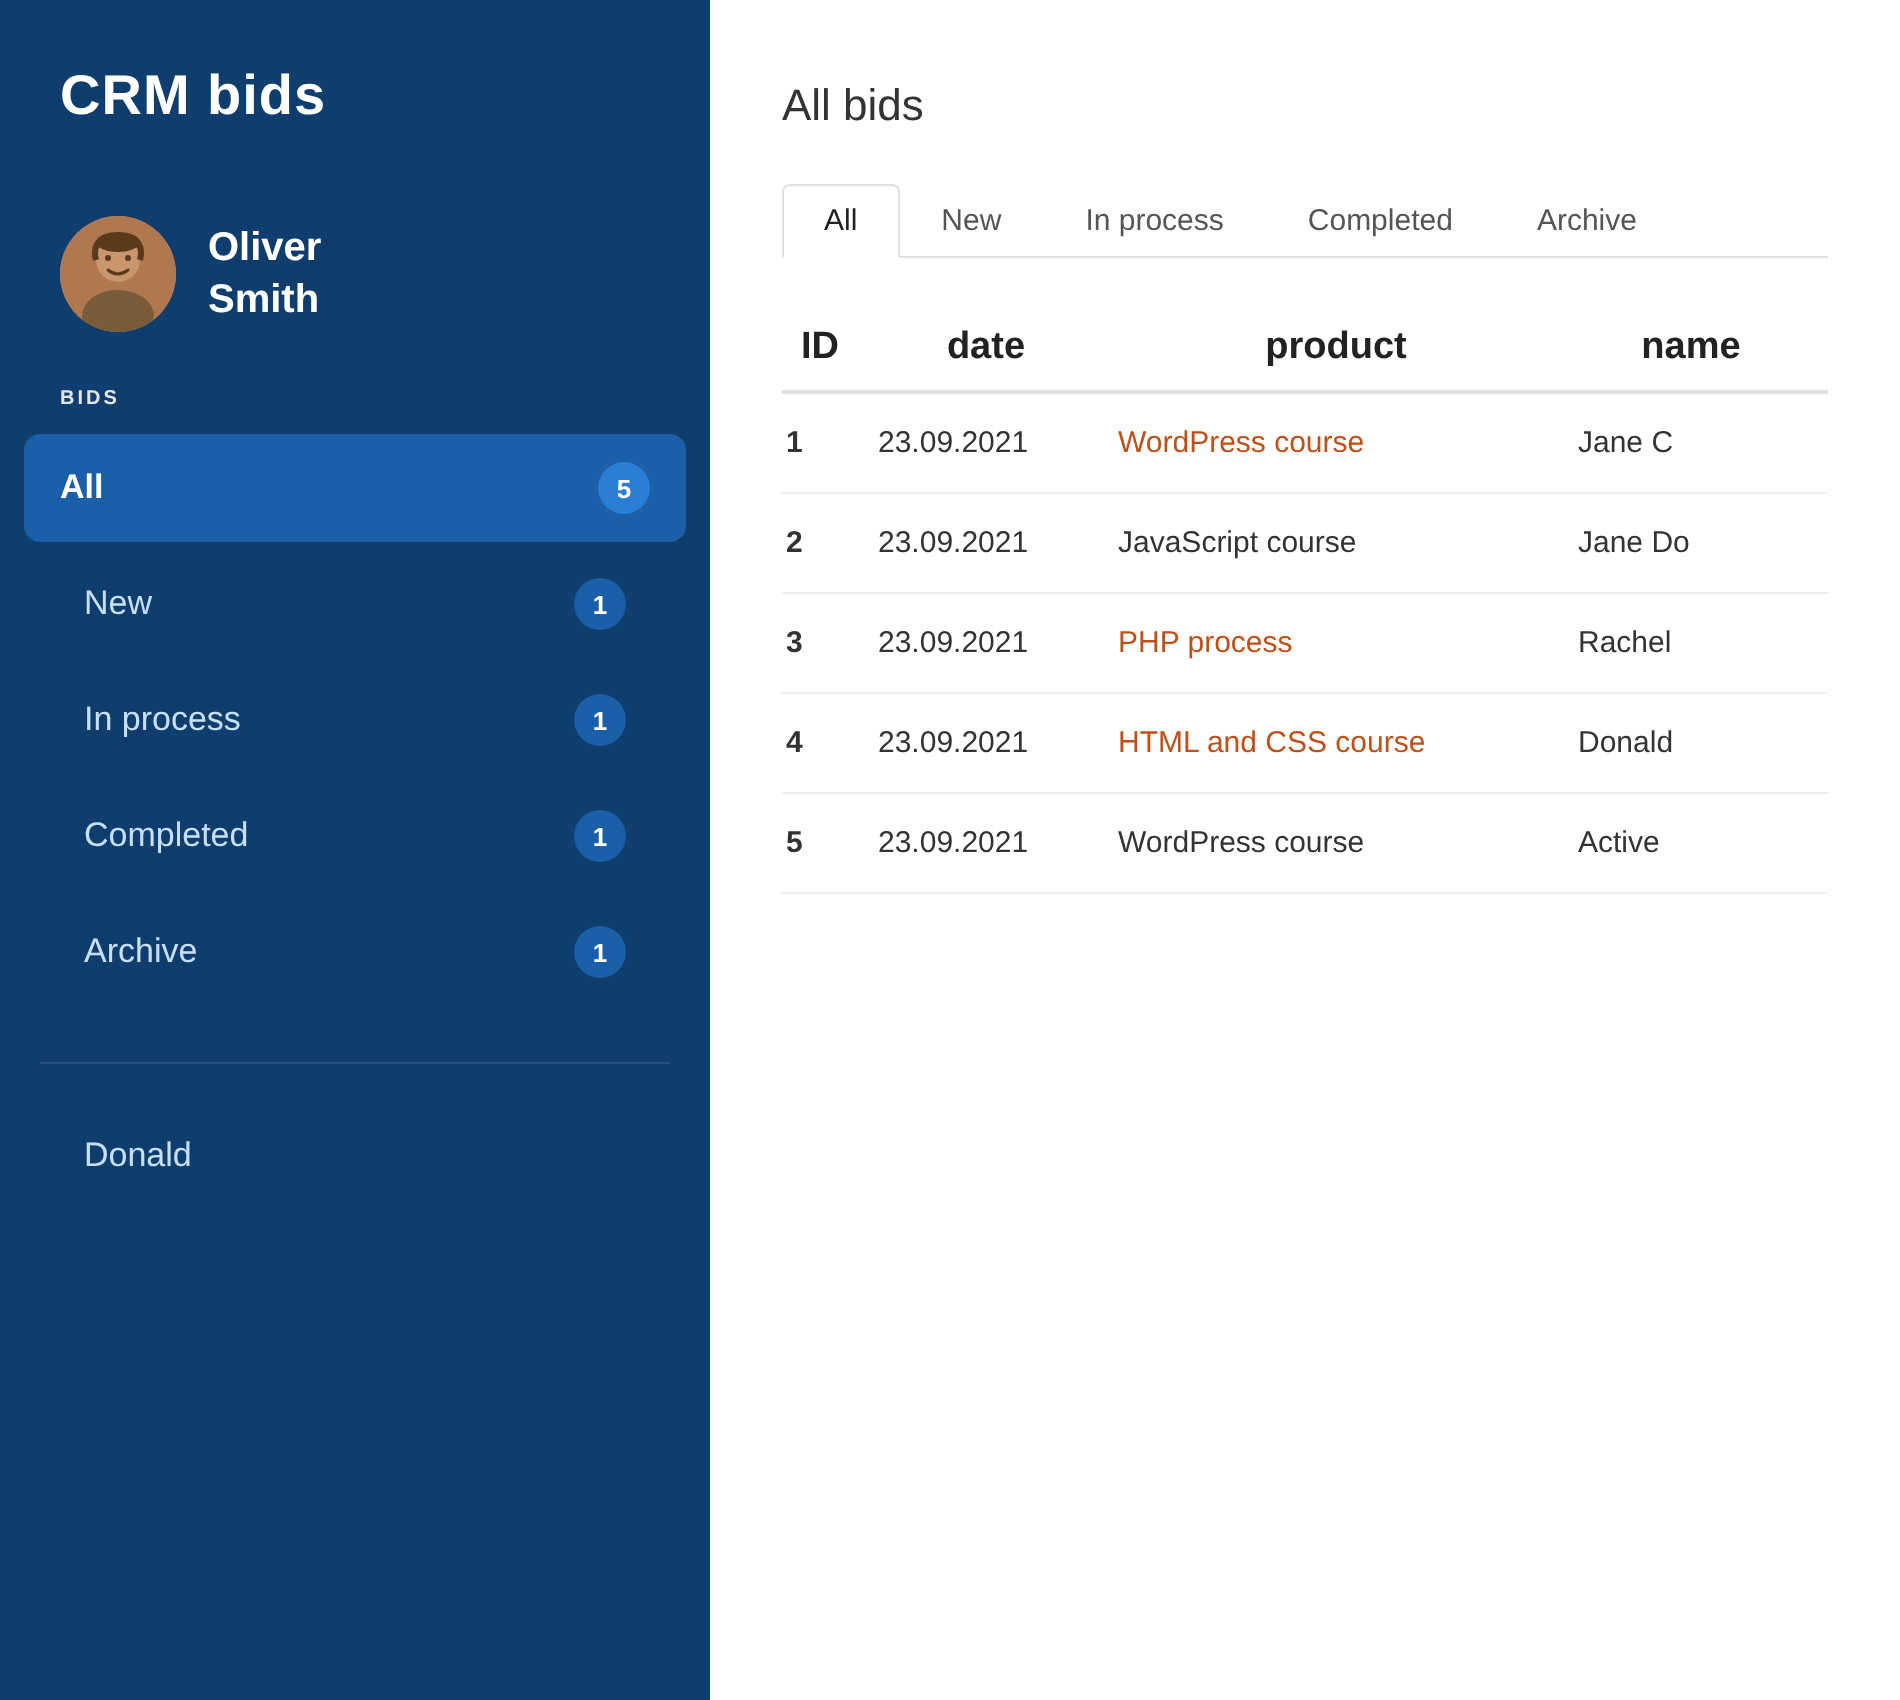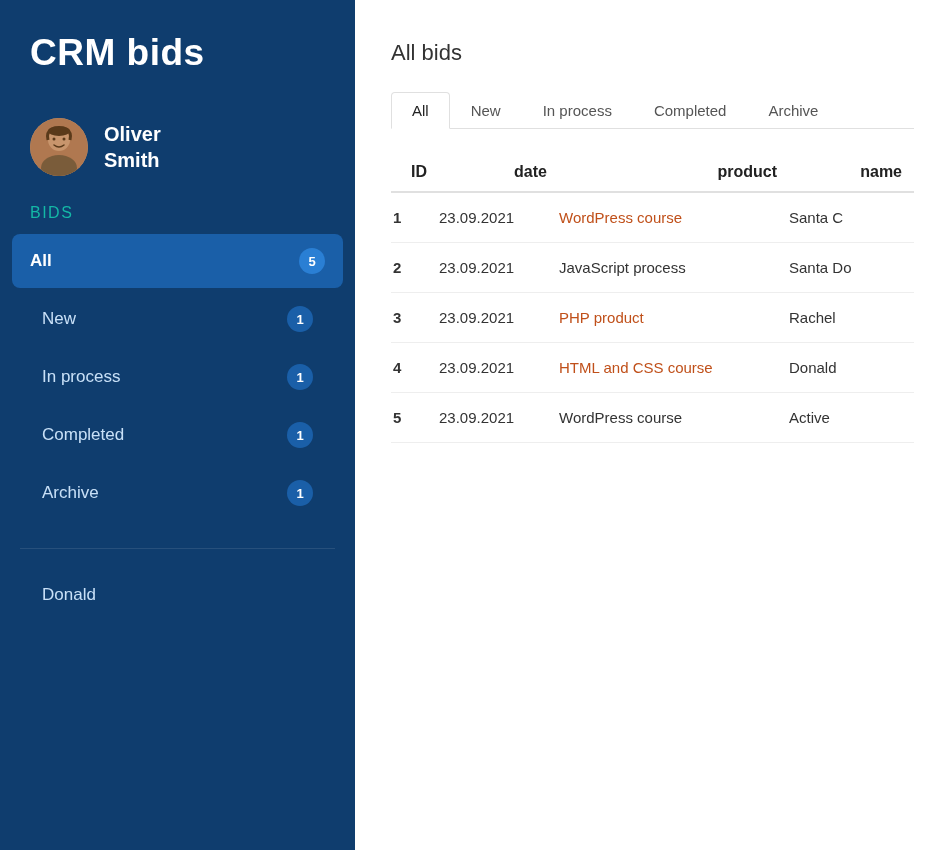--- a/index.html
+++ b/index.html
@@ -23,21 +23,21 @@
       padding: 0;
       height: 850px;
       overflow: hidden;
     }
 
     .sidebar-header {
       padding: 32px 30px 24px 30px;
     }
 
     .sidebar-title {
-      font-size: 37px;
+      font-size: 28px;
       font-weight: 800;
       color: #fff;
       letter-spacing: 0.5px;
     }
 
     .sidebar-user {
       display: flex;
       align-items: center;
       padding: 20px 44px 28px 30px;
       gap: 16px;
@@ -61,23 +61,23 @@
     }
 
     .user-name {
       font-size: 20px;
       font-weight: 600;
       color: #fff;
       line-height: 1.3;
     }
 
     .sidebar-section-label {
-      font-size: 16px;
-      font-weight: 400;
-      color: #14b8a6;
+      font-size: 10px;
+      font-weight: 700;
+      color: #e5e5e5;
       letter-spacing: 1.5px;
       padding: 0 30px 10px 30px;
       text-transform: uppercase;
     }
 
     .sidebar-nav {
       display: flex;
       flex-direction: column;
       gap: 0;
       padding: 0 0 16px 0;
@@ -186,22 +186,22 @@
       position: relative;
     }
 
     
     .bids-table {
       width: 100%;
       border-collapse: collapse;
     }
 
     .bids-table th {
-      text-align: right;
-      font-size: 16px;
+      text-align: center;
+      font-size: 19px;
       font-weight: 700;
       color: #222;
       padding: 10px 12px 10px 0;
       border-bottom: 2px solid #e0e0e0;
     }
 
     .bids-table td {
       padding: 16px 12px 16px 0;
       font-size: 15px;
       color: #333;
@@ -312,32 +312,32 @@
         <th class="col-date">date</th>
         <th class="col-product">product</th>
         <th class="col-name">name</th>
       </tr>
     </thead>
     <tbody id="table-body">
     <tr>
           <td>1</td>
           <td>23.09.2021</td>
           <td><a class="product-link" href="#">WordPress course</a></td>
-          <td>Santa C</td>
+          <td>Jane C</td>
         </tr>
         <tr>
           <td>2</td>
           <td>23.09.2021</td>
-          <td>JavaScript process</td>
-          <td>Santa Do</td>
+          <td>JavaScript course</td>
+          <td>Jane Do</td>
         </tr>
         <tr>
           <td>3</td>
           <td>23.09.2021</td>
-          <td><a class="product-link" href="#">PHP product</a></td>
+          <td><a class="product-link" href="#">PHP process</a></td>
           <td>Rachel</td>
         </tr>
         <tr>
           <td>4</td>
           <td>23.09.2021</td>
           <td><a class="product-link" href="#">HTML and CSS course</a></td>
           <td>Donald</td>
         </tr>
         <tr>
           <td>5</td>

